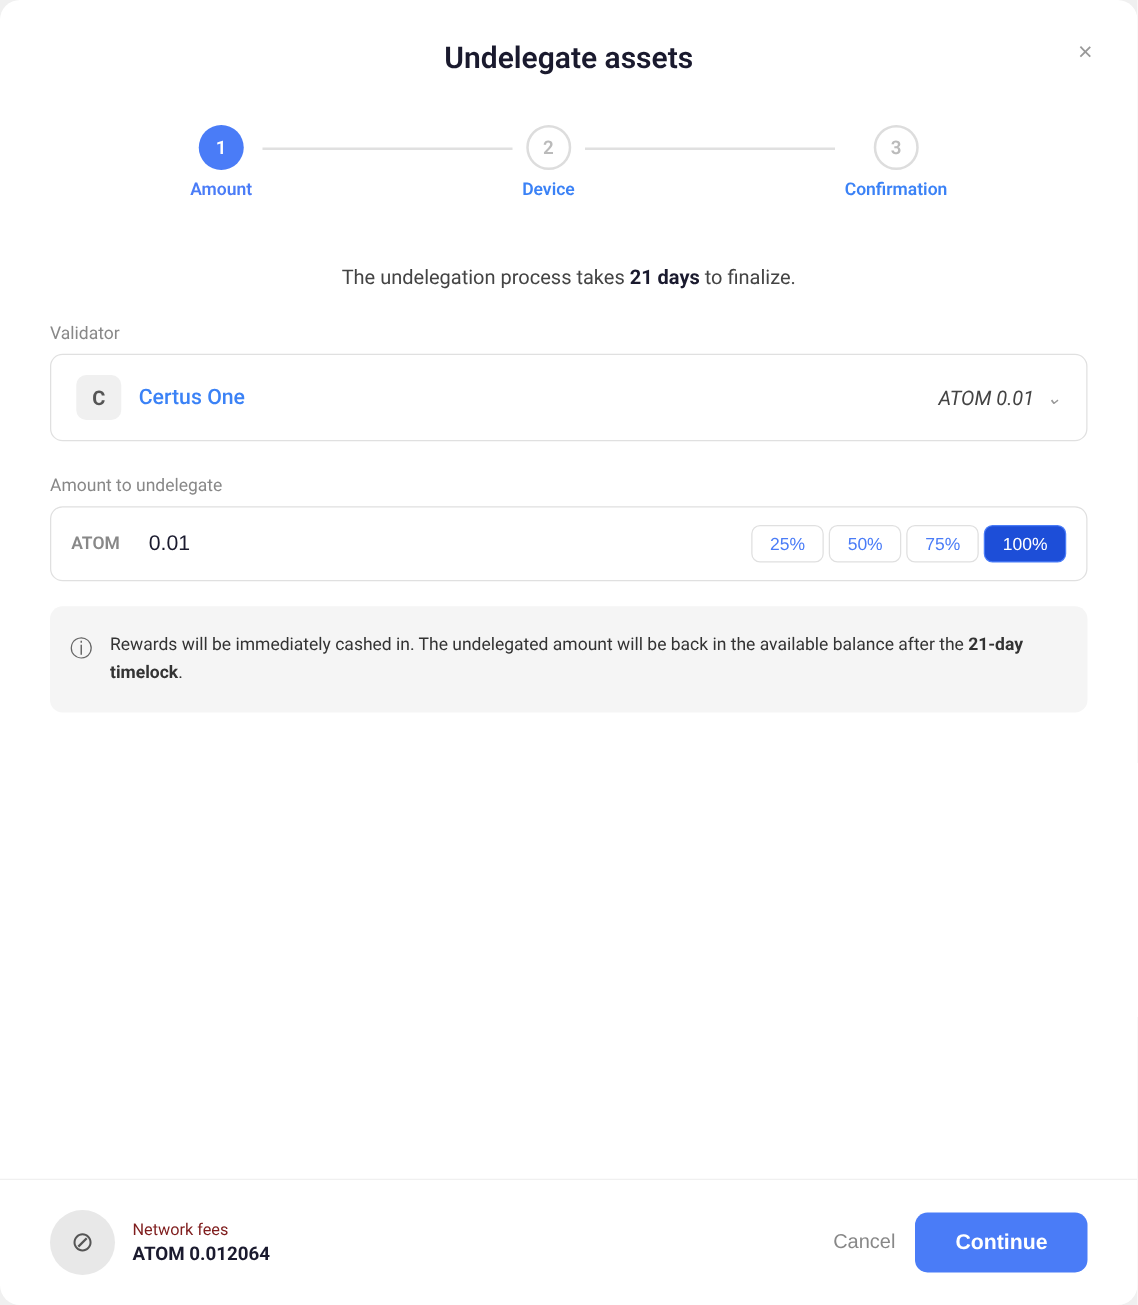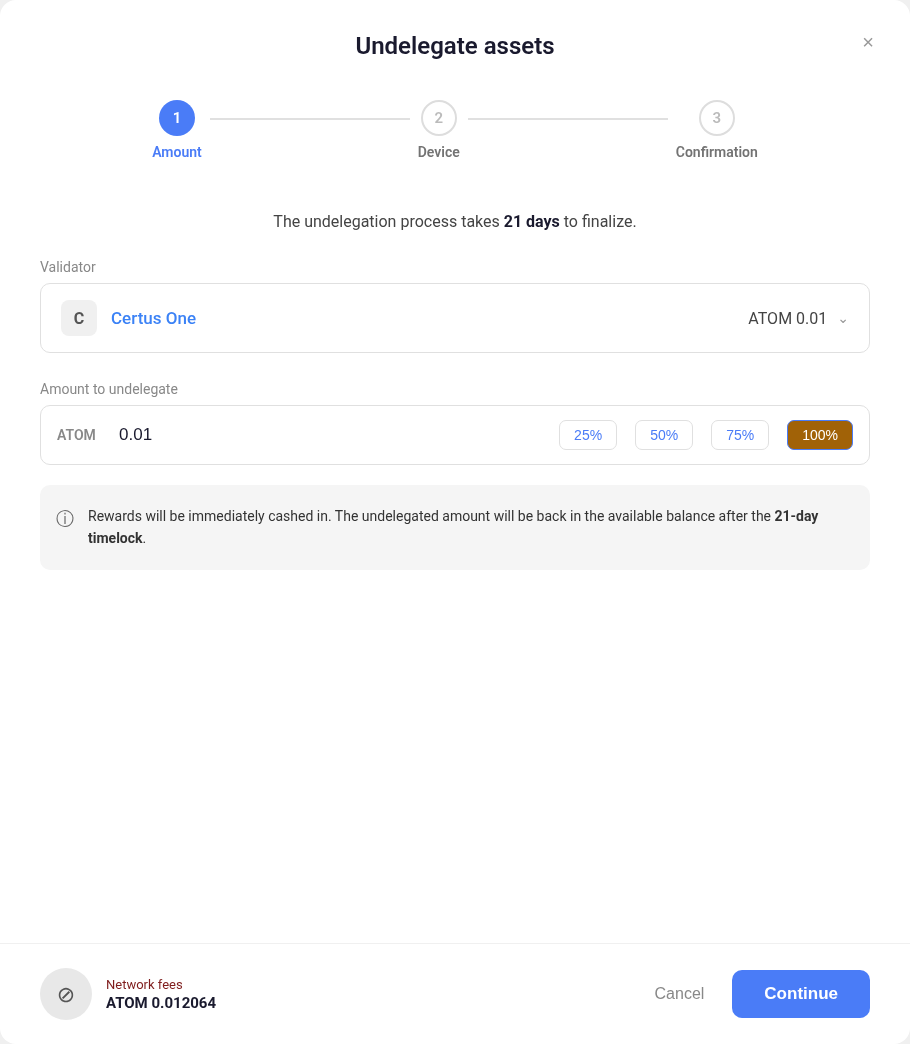--- a/index.html
+++ b/index.html
@@ -74,21 +74,21 @@
     .step-circle.inactive {
       background: #fff;
       color: #bbb;
       border: 2px solid #ddd;
     }
     .step-label {
       font-size: 14px;
       font-weight: 600;
     }
     .step-label.active { color: #4a7cf7; }
-    .step-label.inactive { color: #737373; }
+    .step-label.inactive { color: #3b82f6; }
     .step-line {
       flex: 1;
       height: 2px;
       background: #e0e0e0;
       margin: 0 8px;
       margin-bottom: 22px;
       max-width: 200px;
     }
     .modal-body {
       flex: 1;
@@ -141,20 +141,21 @@
       font-size: 17px;
       font-weight: 500;
       color: #3b82f6;
     }
     .validator-right {
       display: flex;
       align-items: center;
       gap: 10px;
       font-size: 16px;
       color: #444;
+      font-style: italic;
     }
     .chevron-icon {
       color: #999;
       font-size: 14px;
     }
     .amount-box {
       border: 1.5px solid #e0e0e0;
       border-radius: 10px;
       padding: 14px 16px;
       display: flex;
@@ -172,34 +173,34 @@
       flex: 1;
       border: none;
       outline: none;
       font-size: 17px;
       font-weight: 500;
       color: #1a1a2e;
       background: transparent;
     }
     .pct-buttons {
       display: flex;
-      gap: 18px;
+      gap: 4px;
     }
     .pct-btn {
       padding: 6px 14px;
       border-radius: 7px;
       border: 1.5px solid #e0e0e0;
       background: #fff;
       font-size: 14px;
       font-weight: 500;
       color: #4a7cf7;
       cursor: pointer;
     }
     .pct-btn.selected {
-      background: #a16207;
+      background: #1d4ed8;
       color: #fff;
       border-color: #4a7cf7;
     }
     .notice-box {
       background: #f5f5f5;
       border-radius: 10px;
       padding: 20px 20px 20px 16px;
       display: flex;
       gap: 14px;
       align-items: flex-start;
@@ -247,21 +248,21 @@
       margin-bottom: 2px;
     }
     .fee-value {
       font-size: 15px;
       font-weight: 700;
       color: #1a1a2e;
     }
     .footer-right {
       display: flex;
       align-items: center;
-      gap: 28px;
+      gap: 16px;
     }
     .cancel-btn {
       background: none;
       border: none;
       font-size: 16px;
       color: #888;
       cursor: pointer;
       font-weight: 500;
     }
     .continue-btn {

